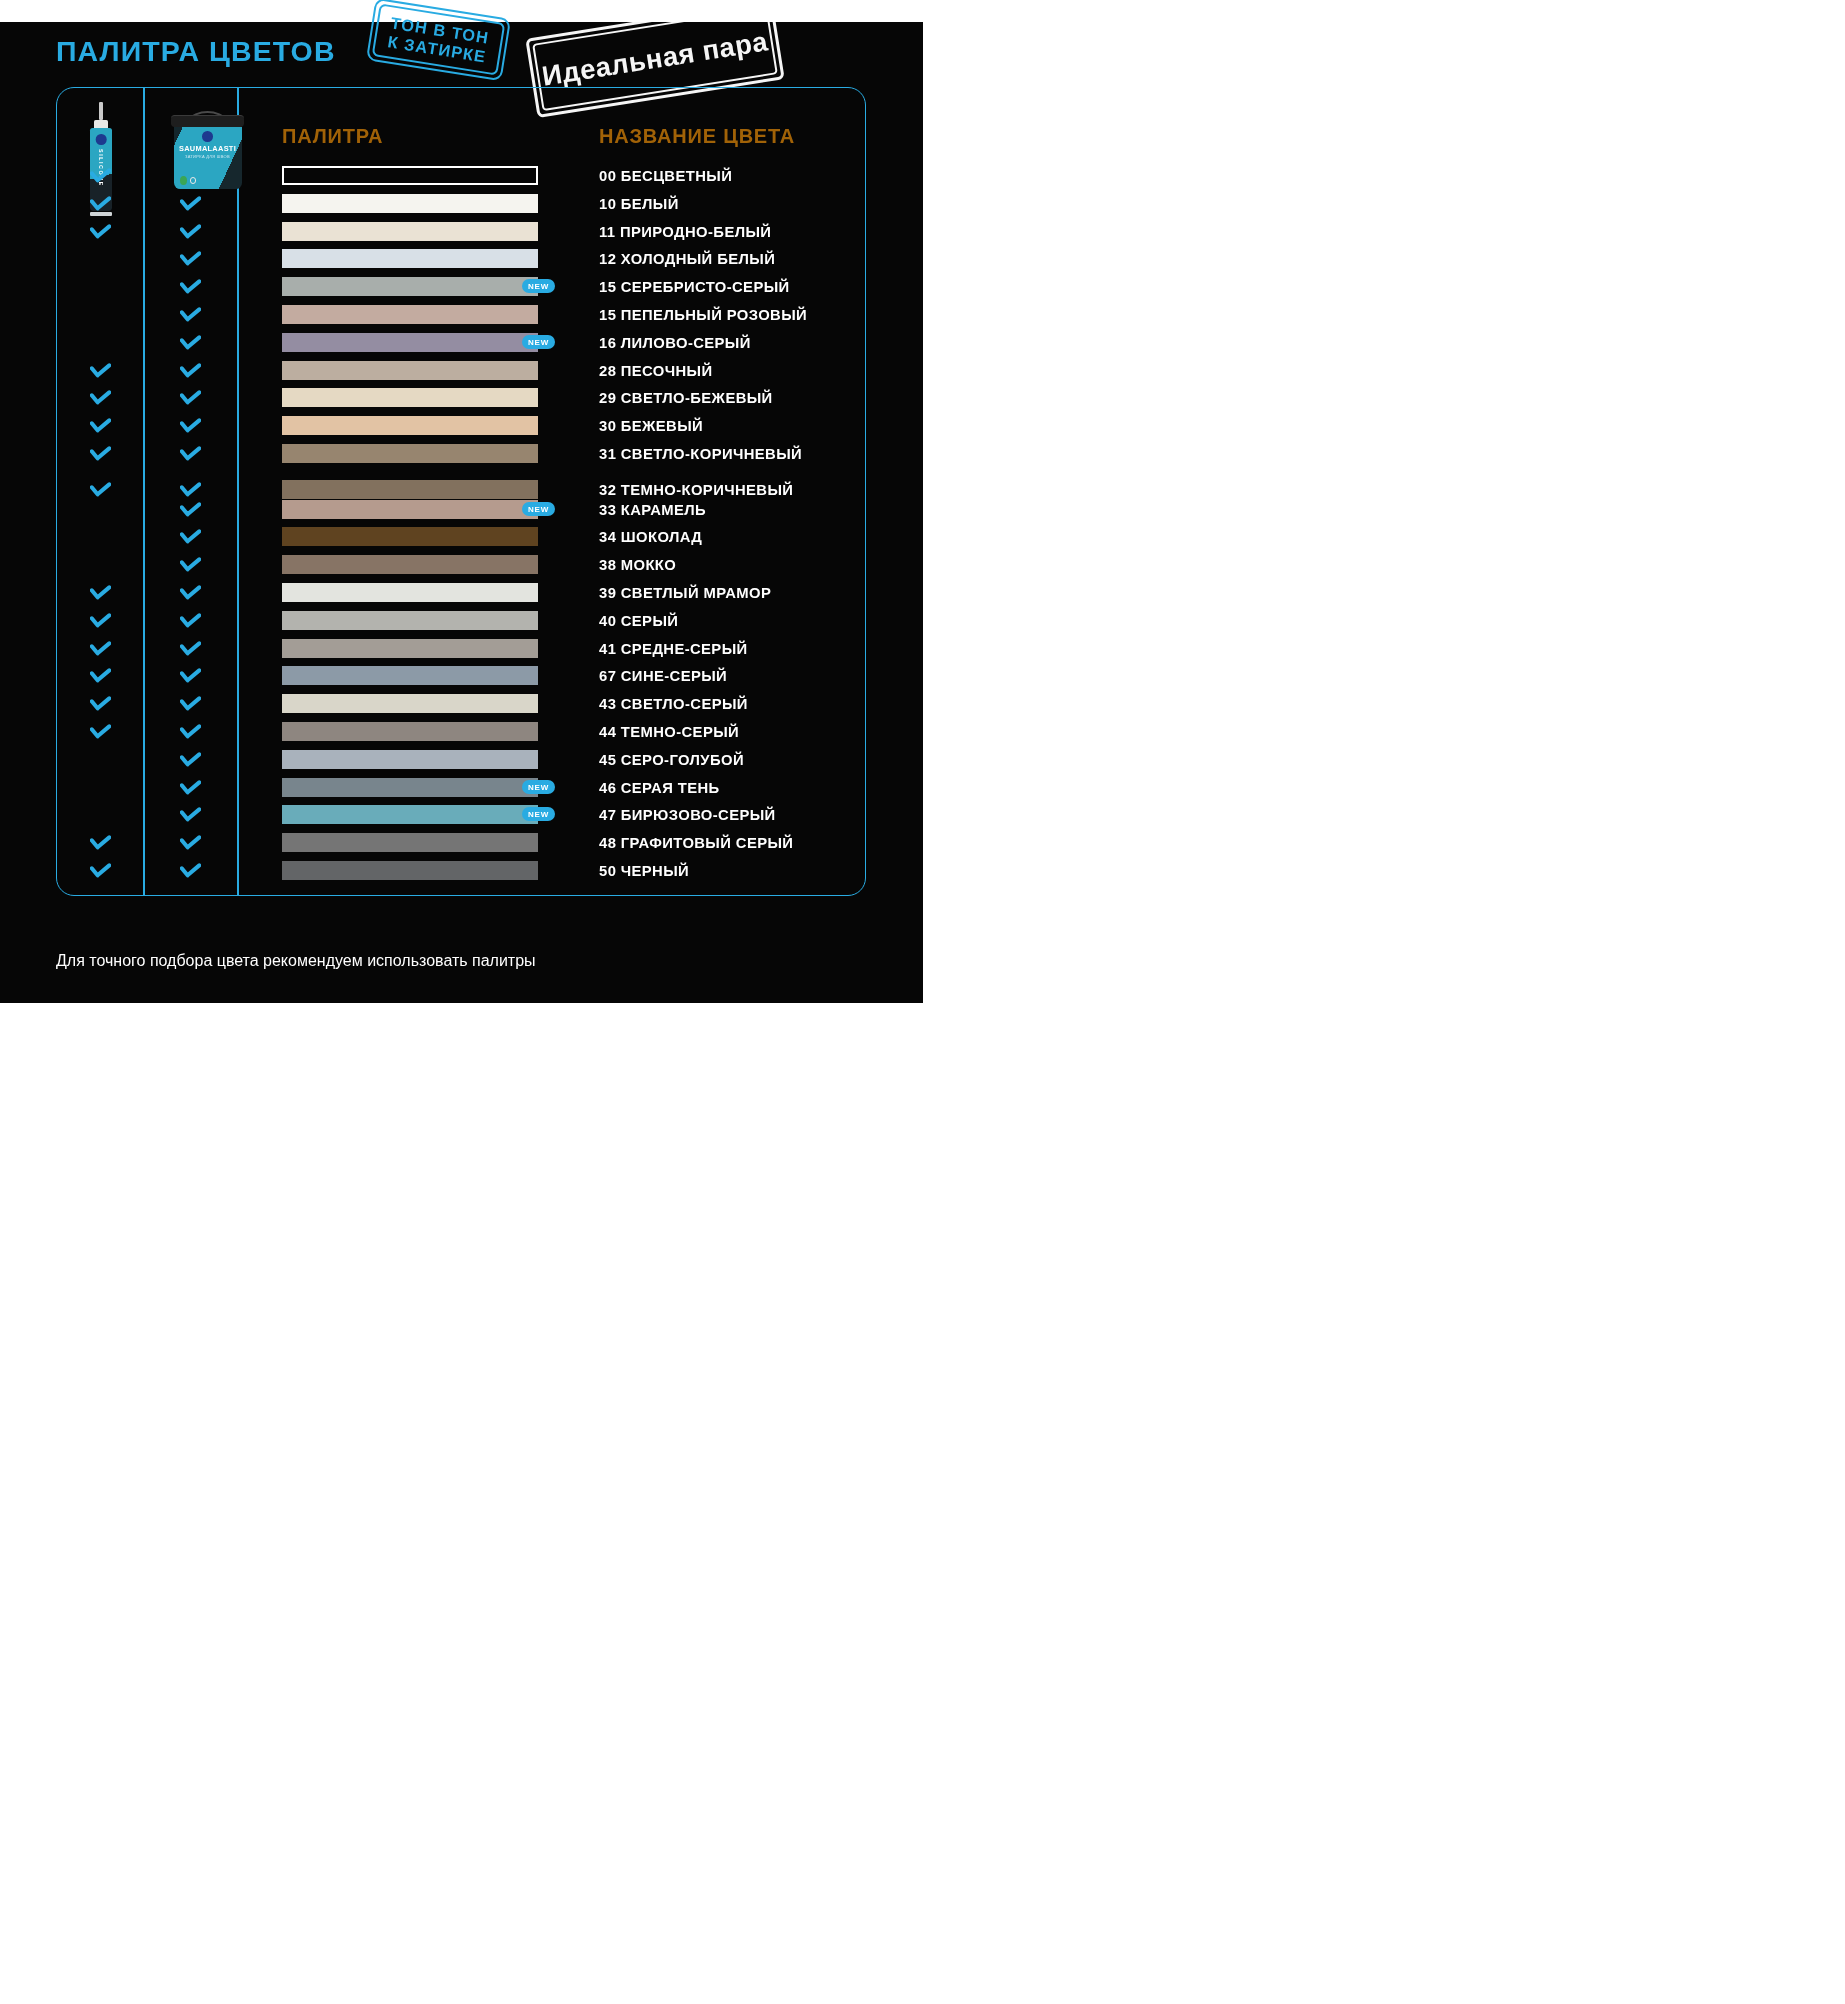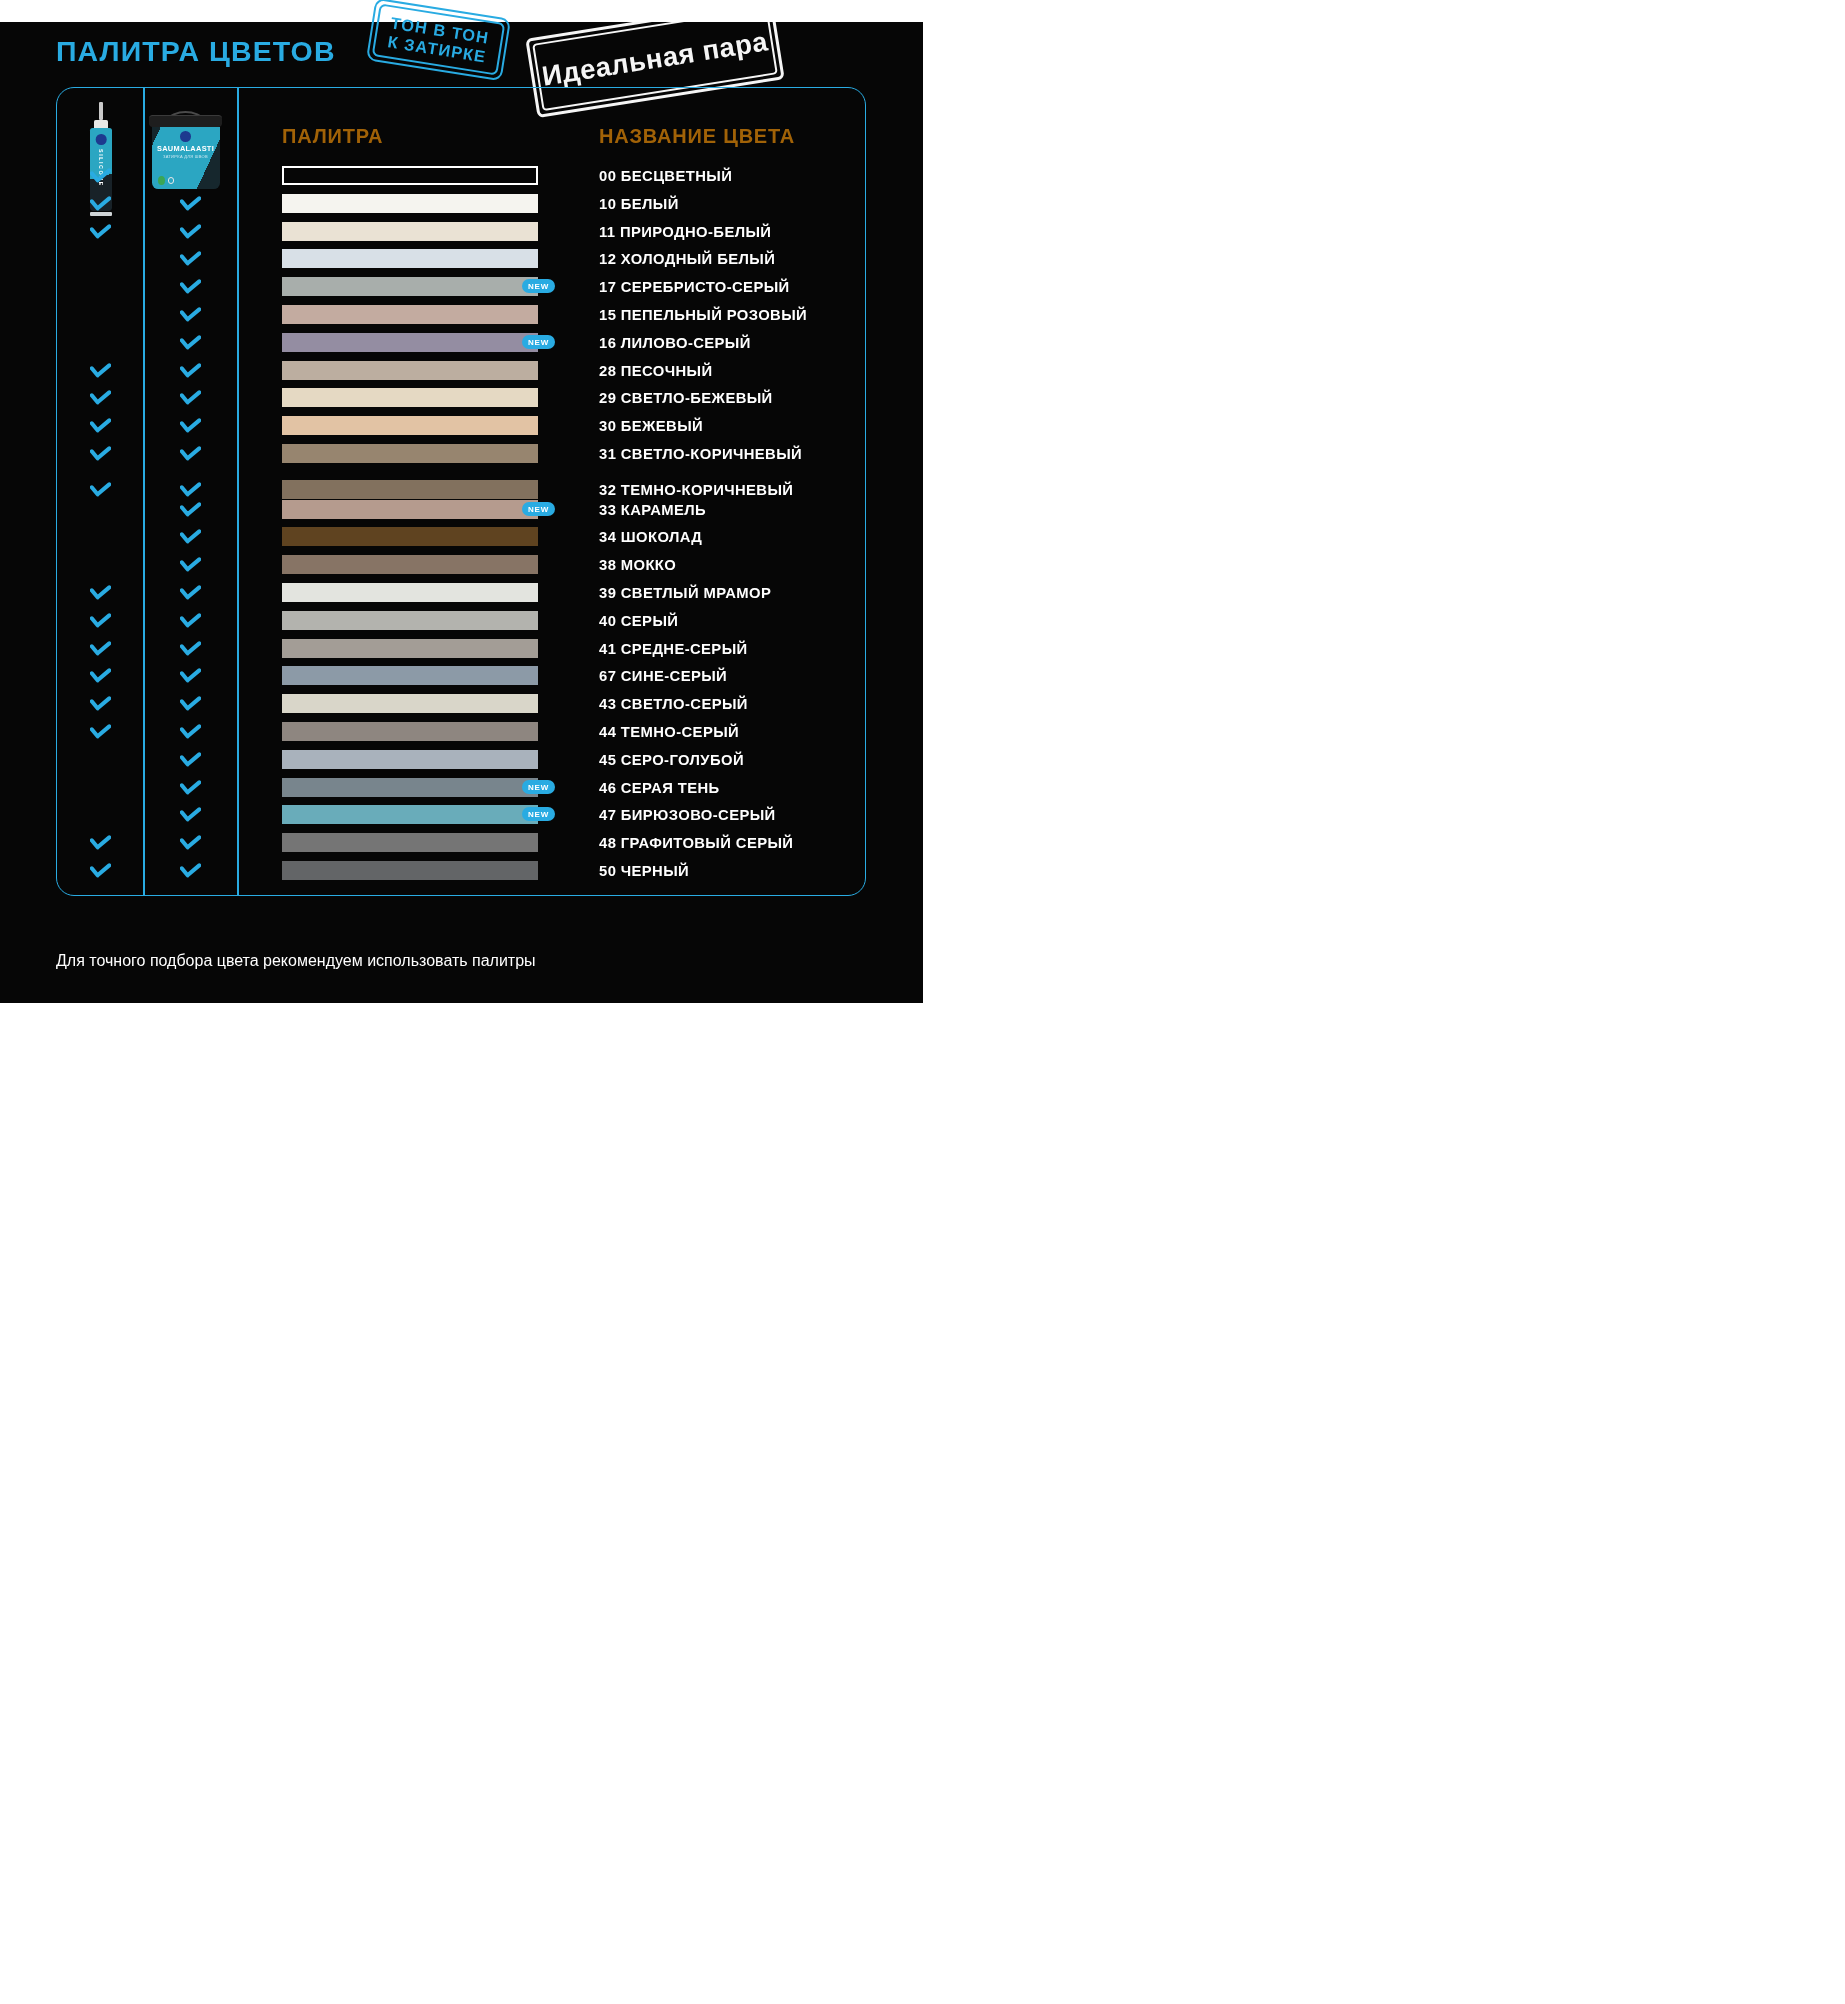--- a/index.html
+++ b/index.html
@@ -69,21 +69,21 @@
     border-radius:2.6px 2.6px 3.7px 3.7px;
   }
   .tube-logo { position:absolute; left:50%; top:6.3px; transform:translateX(-50%);
     width:10.6px; height:10.6px; border-radius:50%; background:#1d3a8f; }
   .tube-label {
     position:absolute; left:50%; top:21px; transform:translateX(-50%);
     writing-mode:vertical-rl; color:#ffffff; font-size:5.3px; font-weight:bold; letter-spacing:1.6px;
   }
   .tube-base { width:22px; height:4.2px; margin:1.1px auto 0; background:#cfd4d6; border-radius:1.1px; }
 
-  .bucket { left:92px; top:27.4px; width:73px; height:85px; }
+  .bucket { left:114px; top:27.4px; width:73px; height:85px; }
   .bucket-handle {
     position:absolute; left:5.3px; right:5.3px; top:-4.2px; height:34px;
     border:2.1px solid #4a4a4a; border-bottom:none; border-radius:37px 37px 0 0;
   }
   .bucket-lid { position:relative; width:73px; height:11.6px; background:#1e1e1e;
     border-radius:3.7px; border-top:1.6px solid #3a3a3a; box-sizing:border-box; }
   .bucket-body {
     position:relative; width:68px; height:62px; margin:0 auto;
     background:linear-gradient(115deg,#14262c 9%, #2BA6C2 9% 76%, #16272d 76%);
     border-radius:0 0 6.3px 6.3px; overflow:hidden; text-align:center;
@@ -208,21 +208,21 @@
             </svg></div>
           <div class="swatch" style="background: rgb(216, 224, 231);"></div>
           <div class="row-name">12 ХОЛОДНЫЙ БЕЛЫЙ</div>
         </div>
         <div class="row" style="top: 189px;">
           <div class="check c2"><svg viewBox="0 0 36 26" width="21" height="15.3">
               <polyline points="3,9 13,21 33,4" fill="none" stroke="#29ABE2" stroke-width="7" stroke-linecap="round" stroke-linejoin="round"></polyline>
             </svg></div>
           <div class="swatch" style="background: rgb(168, 174, 171);"></div>
           <div class="new-badge">NEW</div>
-          <div class="row-name">17 СЕРЕБРИСТО-СЕРЫЙ</div>
+          <div class="row-name">15 СЕРЕБРИСТО-СЕРЫЙ</div>
         </div>
         <div class="row" style="top: 217px;">
           <div class="check c2"><svg viewBox="0 0 36 26" width="21" height="15.3">
               <polyline points="3,9 13,21 33,4" fill="none" stroke="#29ABE2" stroke-width="7" stroke-linecap="round" stroke-linejoin="round"></polyline>
             </svg></div>
           <div class="swatch" style="background: rgb(195, 171, 160);"></div>
           <div class="row-name">15 ПЕПЕЛЬНЫЙ РОЗОВЫЙ</div>
         </div>
         <div class="row" style="top: 245px;">
           <div class="check c2"><svg viewBox="0 0 36 26" width="21" height="15.3">

